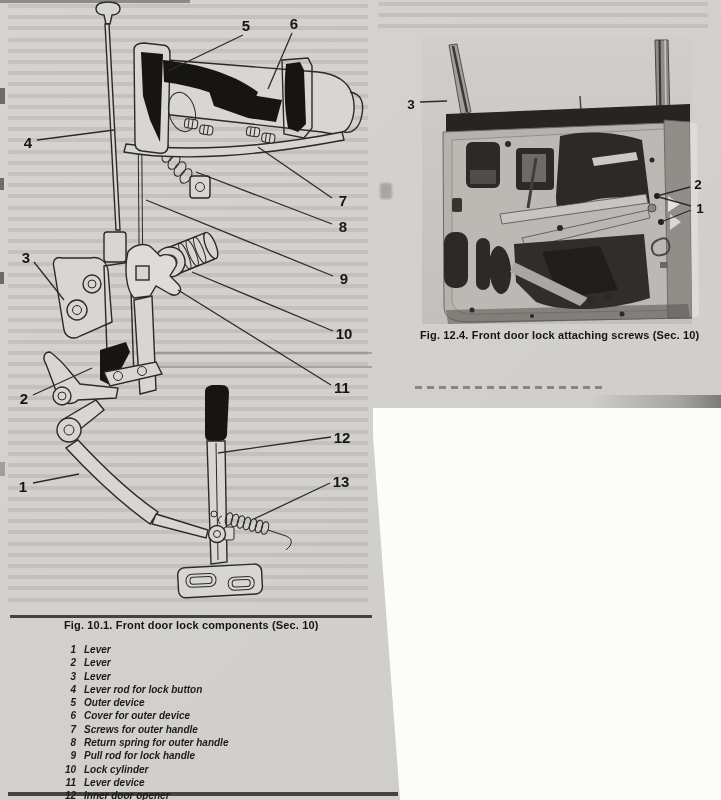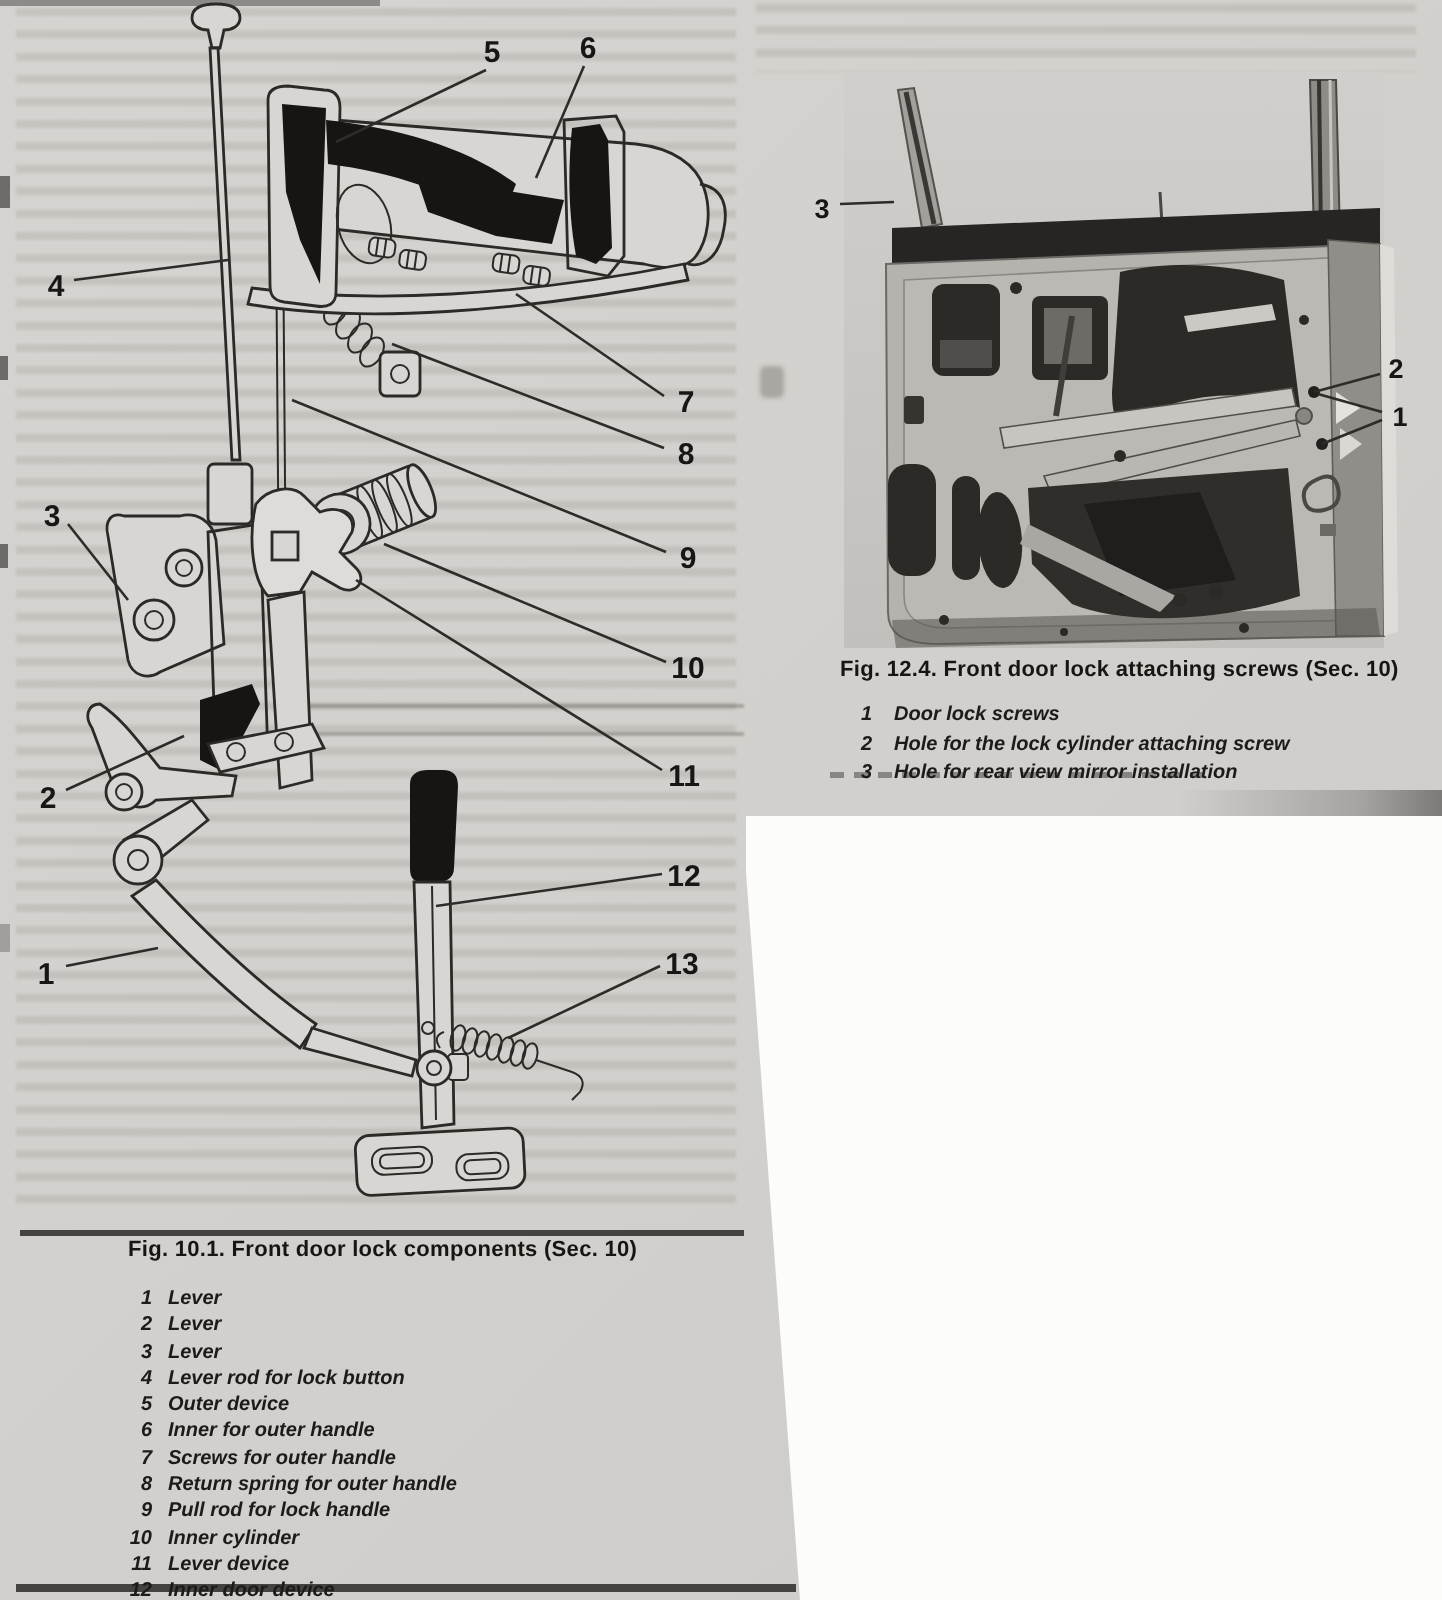--- a/index.html
+++ b/index.html
@@ -310,29 +310,24 @@
   <div class="abs rule" style="left:10px;top:615px;width:362px;height:2.5px;"></div>
   <div class="abs rule" style="left:8px;top:792px;width:390px;height:4px;"></div>
 
   <div class="abs caption" style="left:64px;top:619px;">Fig. 10.1. Front door lock components (Sec. 10)</div>
   <div class="abs legend legend123" style="left:62px;top:642px;" id="list123">
       <div class="row"><span class="num">1</span><span class="lbl">Lever</span></div>
       <div class="row"><span class="num">2</span><span class="lbl">Lever</span></div>
       <div class="row"><span class="num">3</span><span class="lbl">Lever</span></div>
       <div class="row"><span class="num">4</span><span class="lbl">Lever rod for lock button</span></div>
       <div class="row"><span class="num">5</span><span class="lbl">Outer device</span></div>
-      <div class="row"><span class="num">6</span><span class="lbl">Inner for outer handle</span></div>
+      <div class="row"><span class="num">6</span><span class="lbl">Cover for outer device</span></div>
       <div class="row"><span class="num">7</span><span class="lbl">Screws for outer handle</span></div>
       <div class="row"><span class="num">8</span><span class="lbl">Return spring for outer handle</span></div>
       <div class="row"><span class="num">9</span><span class="lbl">Pull rod for lock handle</span></div>
-      <div class="row"><span class="num">10</span><span class="lbl">Inner cylinder</span></div>
+      <div class="row"><span class="num">10</span><span class="lbl">Lock cylinder</span></div>
       <div class="row"><span class="num">11</span><span class="lbl">Lever device</span></div>
-      <div class="row"><span class="num">12</span><span class="lbl">Inner door device</span></div>
+      <div class="row"><span class="num">12</span><span class="lbl">Inner door opener</span></div>
     </div>
 
   <div class="abs caption" style="left:420px;top:329px;">Fig. 12.4. Front door lock attaching screws (Sec. 10)</div>
-  <div class="abs legend legend124" style="left:427px;top:350px;" id="list124">
-      <div class="row"><span class="num">1</span><span class="lbl">Door lock screws</span></div>
-      <div class="row"><span class="num">2</span><span class="lbl">Hole for the lock cylinder attaching screw</span></div>
-      <div class="row"><span class="num">3</span><span class="lbl">Hole for rear view mirror installation</span></div>
-    </div>
 
 </div>
 
 </body></html>

